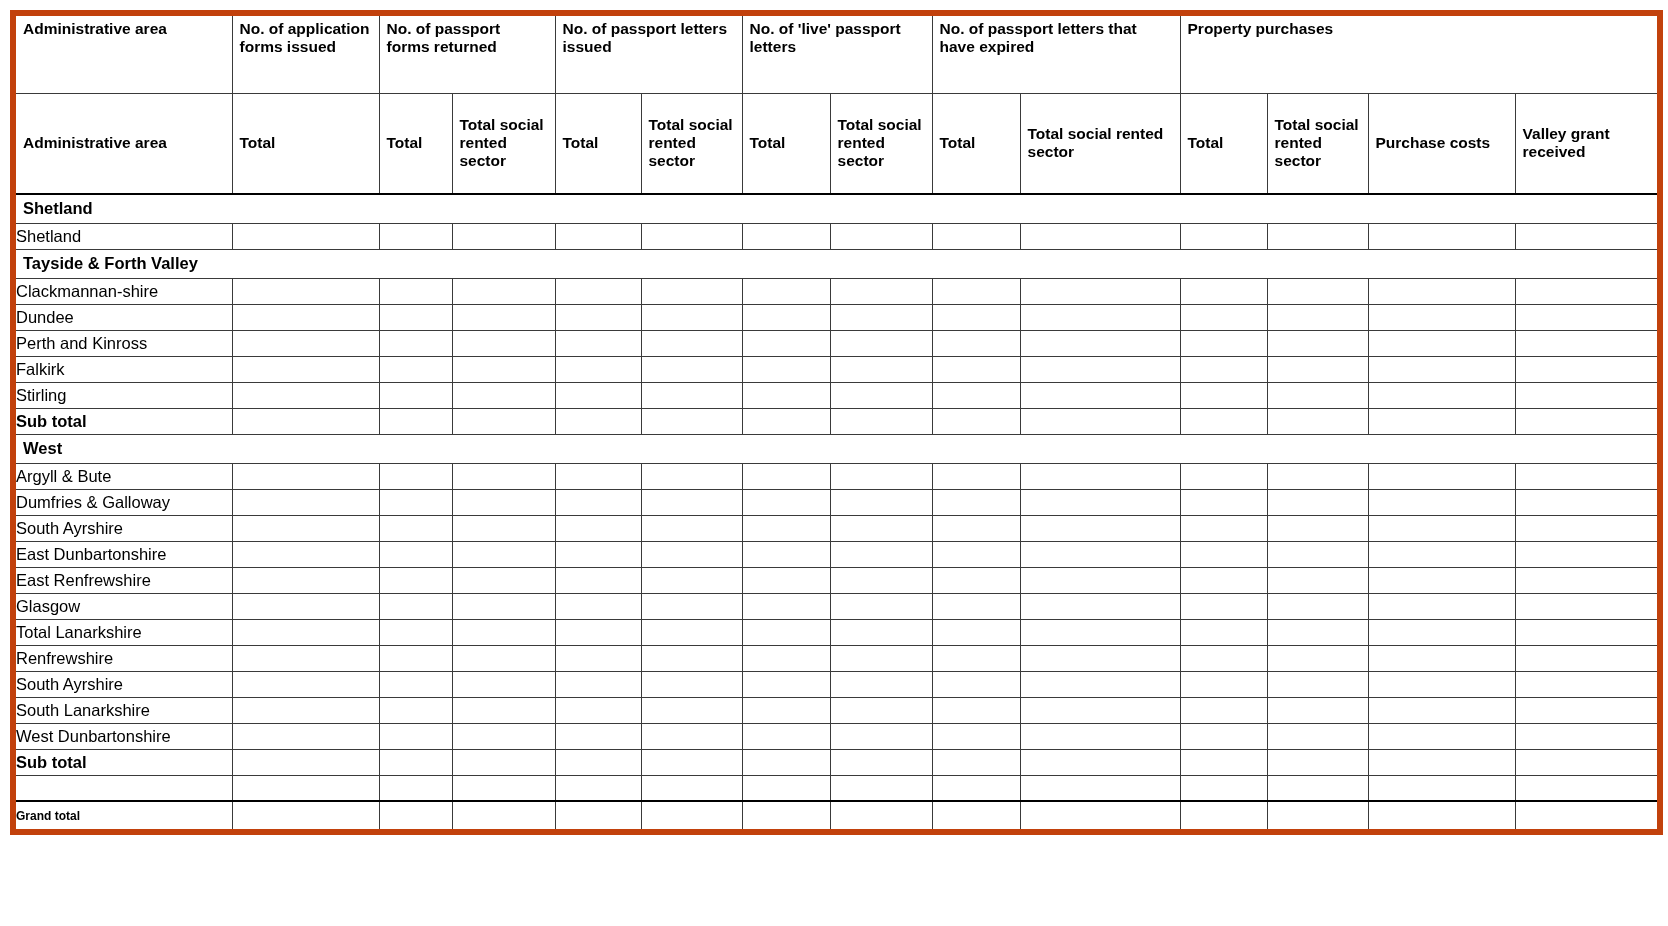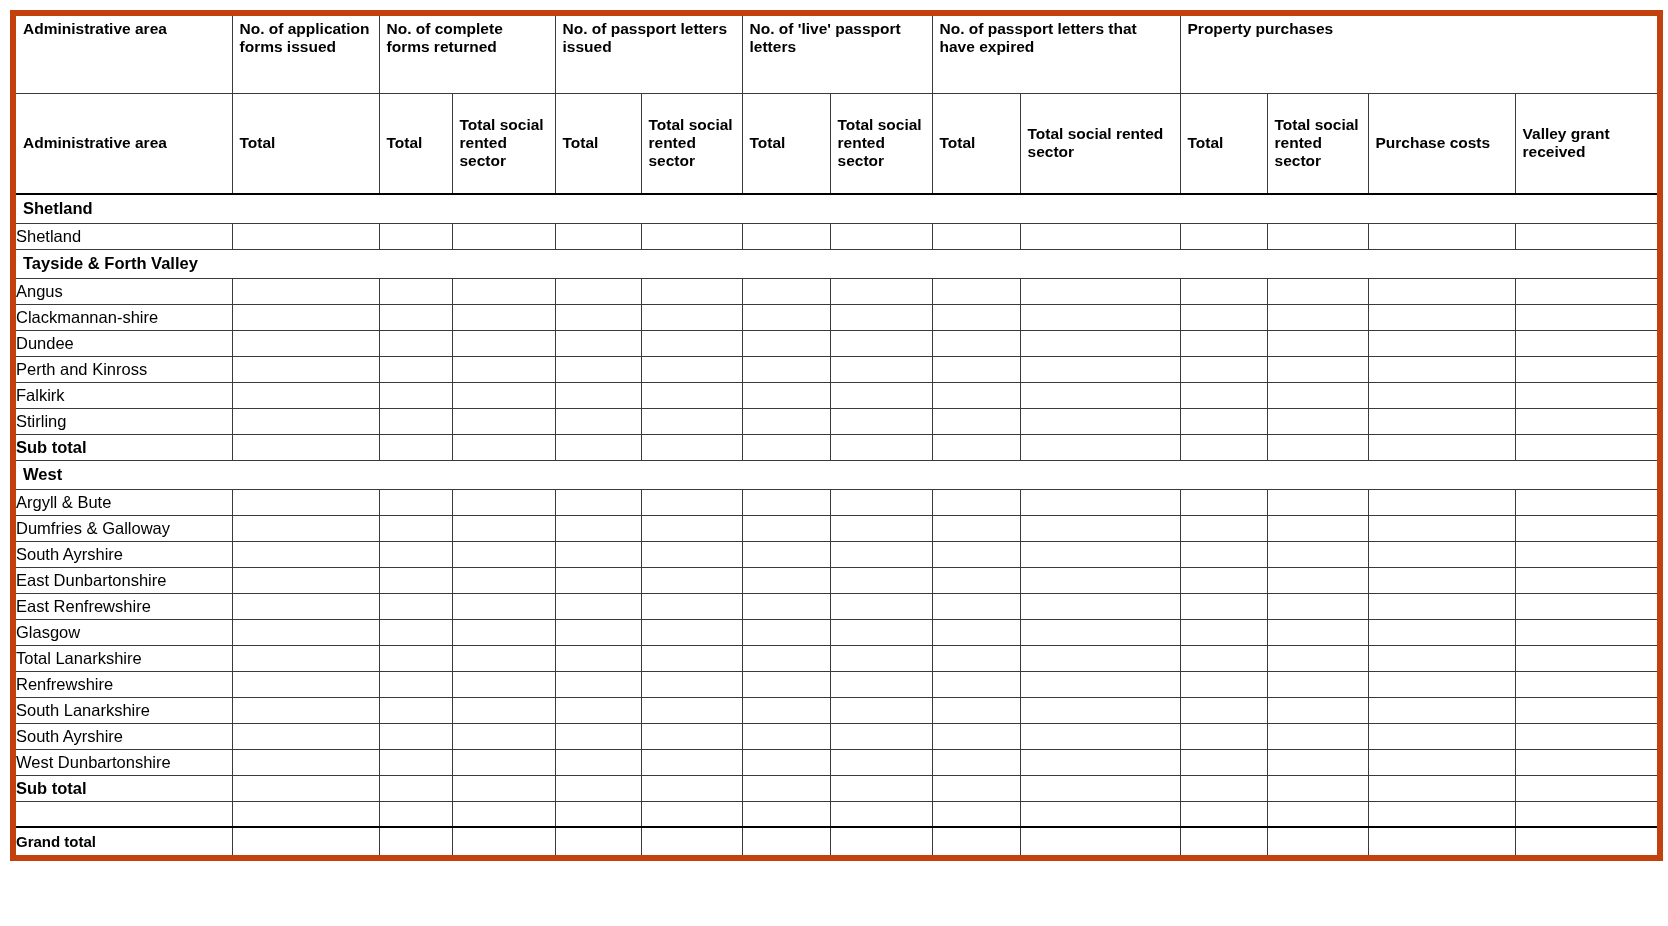--- a/index.html
+++ b/index.html
@@ -74,21 +74,21 @@
 
   tr.group-row td.groupfull {
     font-weight: bold;
     padding: 1px 6px 2px 7px;
     border-left: 1px solid #3a3a3a;
     border-right: 1px solid #3a3a3a;
   }
 
   tr.grand-row td {
     height: 27px;
-    font-size: 15px;
+    font-size: 12px;
     border-top: 2px solid #000;
     font-weight: bold;
   }
   tr.grand-row td.areacell { font-weight: bold; }
 
   tr.blank-row td { height: 24px; }
 </style>
 </head>
 <body>
 
@@ -108,21 +108,21 @@
         <col style="width: 160px;">
         <col style="width: 87px;">
         <col style="width: 101px;">
         <col style="width: 147px;">
         <col style="width: 145px;">
       </colgroup>
     <tbody id="table-body">
         <tr class="hdr-top">
           <td colspan="1">Administrative area</td>
           <td colspan="1">No. of application forms issued</td>
-          <td colspan="2">No. of complete forms returned</td>
+          <td colspan="2">No. of passport forms returned</td>
           <td colspan="2">No. of passport letters issued</td>
           <td colspan="2">No. of 'live' passport letters</td>
           <td colspan="2">No. of passport letters that have expired</td>
           <td colspan="4">Property purchases</td>
         </tr>
         <tr class="hdr-sub">
           <td class="vmid">Administrative area</td>
           <td class="vmid">Total</td>
           <td class="vmid">Total</td>
           <td class="vmid">Total social rented sector</td>
@@ -153,36 +153,20 @@
           <td></td>
           <td></td>
           <td></td>
           <td></td>
           <td></td>
         </tr>
         <tr class="group-row">
           <td colspan="14" class="areacell groupfull">Tayside &amp; Forth Valley</td>
         </tr>
         <tr class="data-row">
-          <td class="areacell">Angus</td>
-          <td></td>
-          <td></td>
-          <td></td>
-          <td></td>
-          <td></td>
-          <td></td>
-          <td></td>
-          <td></td>
-          <td></td>
-          <td></td>
-          <td></td>
-          <td></td>
-          <td></td>
-        </tr>
-        <tr class="data-row">
           <td class="areacell">Clackmannan-shire</td>
           <td></td>
           <td></td>
           <td></td>
           <td></td>
           <td></td>
           <td></td>
           <td></td>
           <td></td>
           <td></td>
@@ -396,37 +380,37 @@
           <td></td>
           <td></td>
           <td></td>
           <td></td>
           <td></td>
           <td></td>
           <td></td>
           <td></td>
         </tr>
         <tr class="data-row">
+          <td class="areacell">South Ayrshire</td>
+          <td></td>
+          <td></td>
+          <td></td>
+          <td></td>
+          <td></td>
+          <td></td>
+          <td></td>
+          <td></td>
+          <td></td>
+          <td></td>
+          <td></td>
+          <td></td>
+          <td></td>
+        </tr>
+        <tr class="data-row">
           <td class="areacell">South Lanarkshire</td>
-          <td></td>
-          <td></td>
-          <td></td>
-          <td></td>
-          <td></td>
-          <td></td>
-          <td></td>
-          <td></td>
-          <td></td>
-          <td></td>
-          <td></td>
-          <td></td>
-          <td></td>
-        </tr>
-        <tr class="data-row">
-          <td class="areacell">South Ayrshire</td>
           <td></td>
           <td></td>
           <td></td>
           <td></td>
           <td></td>
           <td></td>
           <td></td>
           <td></td>
           <td></td>
           <td></td>

